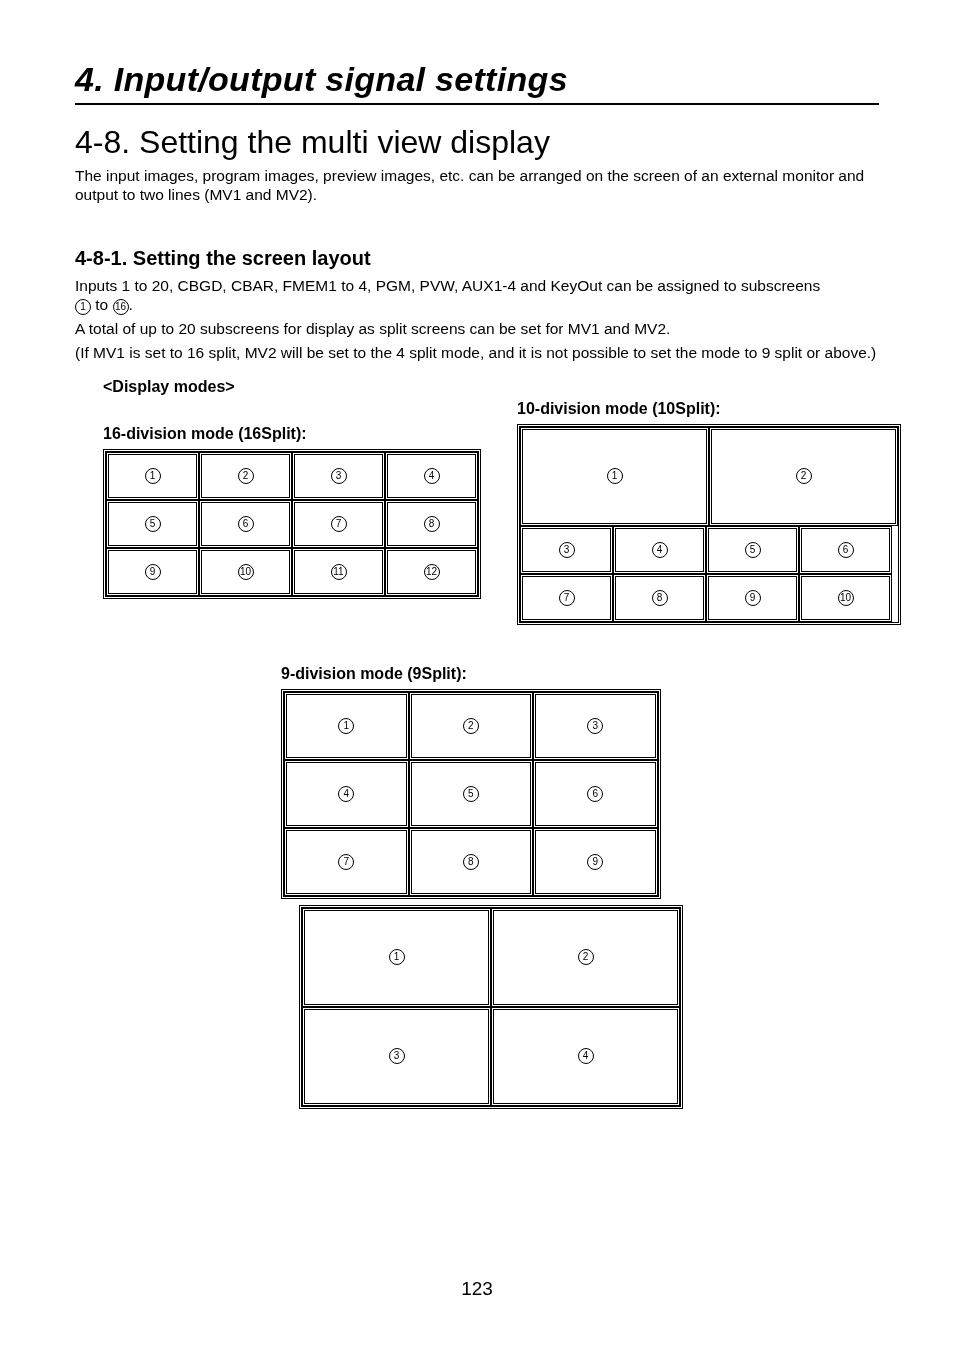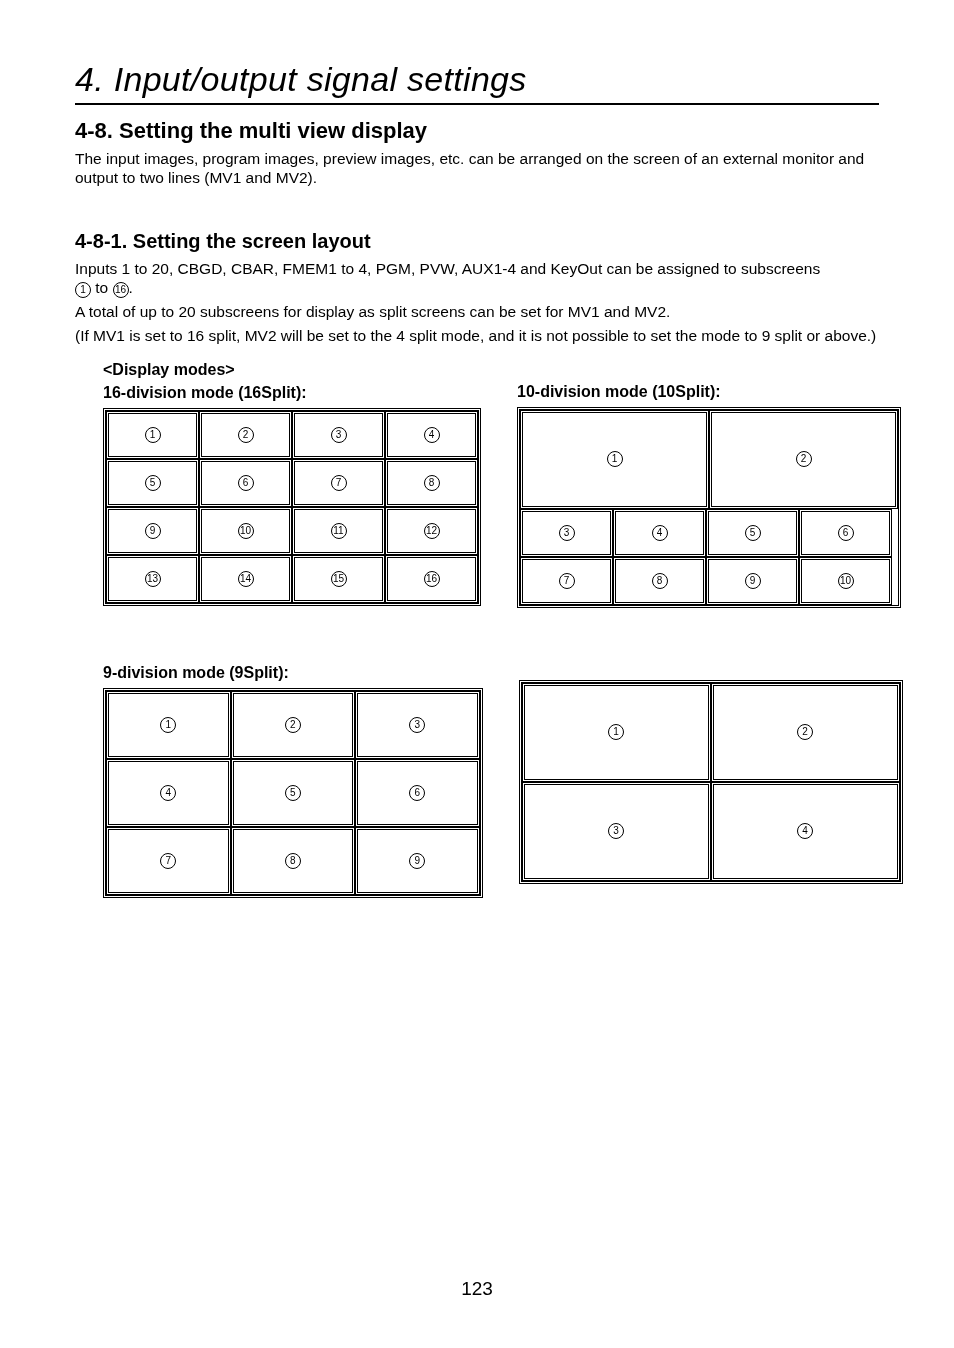--- a/index.html
+++ b/index.html
@@ -1,22 +1,22 @@
 <!DOCTYPE html>
 <html><head>
 <meta charset="utf-8">
 <style>
   * { box-sizing: border-box; margin: 0; padding: 0; }
   html, body { width: 954px; height: 1348px; background: #fff; font-family: Arial, Helvetica, sans-serif; color: #000; }
   .page { width: 954px; height: 1348px; padding: 60px 75px 40px 75px; position: relative; }
 
-  .chapter-title { font-size: 34px; font-weight: normal; font-style: italic; letter-spacing: 0.3px; }
+  .chapter-title { font-size: 34px; font-weight: bold; font-style: italic; letter-spacing: 0.3px; }
   .chapter-rule { border: none; border-top: 2px solid #000; margin-top: 4px; }
 
-  .section-title { font-size: 22px; font-weight: bold; margin-top: 13px; }
+  .section-title { font-size: 32px; font-weight: normal; margin-top: 19px; }
   .section-para { font-size: 15.5px; line-height: 1.25; margin-top: 5px; }
 
   .subsection-title { font-size: 20px; font-weight: bold; margin-top: 42px; }
   .sub-para-group p { font-size: 15.5px; line-height: 1.25; margin-top: 4px; }
   .sub-para-group { margin-top: 6px; }
 
   .modes-heading { font-size: 16px; font-weight: bold; margin-top: 16px; margin-left: 28px; }
 
   .modes-row { display: flex; margin-top: 0; margin-left: 28px; align-items: center; }
   .modes-col { width: 420px; }
@@ -35,21 +35,21 @@
   
   .g10 .top .cell { width: 189px; height: 99px; }
   .g10 .bot .cell { width: 93px; height: 48px; }
 
   
   .g9 .cell { width: 124.5px; height: 68px; }
 
   
   .g4 .cell { width: 189px; height: 99px; }
 
-  .row2-modes { margin-top: 52px; }
+  .row2-modes { margin-top: 36px; flex-direction: column; }
 
   .page-num { position: absolute; bottom: 48px; width: 100%; left: 0; text-align: center; font-size: 19px; }
 </style>
 </head>
 <body>
 
 <div class="page">
 
   <div class="chapter-title">4. Input/output signal settings</div>
   <hr class="chapter-rule">
@@ -111,34 +111,20 @@
             <div class="cell">
                 <span class="circ">10</span>
               </div>
             <div class="cell">
                 <span class="circ">11</span>
               </div>
             <div class="cell">
                 <span class="circ">12</span>
               </div>
           </div>
-          <div class="row">
-            <div class="cell">
-                <span class="circ">13</span>
-              </div>
-            <div class="cell">
-                <span class="circ">14</span>
-              </div>
-            <div class="cell">
-                <span class="circ">15</span>
-              </div>
-            <div class="cell">
-                <span class="circ">16</span>
-              </div>
-          </div>
         </div>
       </div>
     </div>
 
     <div class="modes-col">
       <div class="mode-label">10-division mode (10Split):</div>
       <div class="grid-wrap">
         <div class="grid g10">
           <div class="row top">
             <div class="cell">

